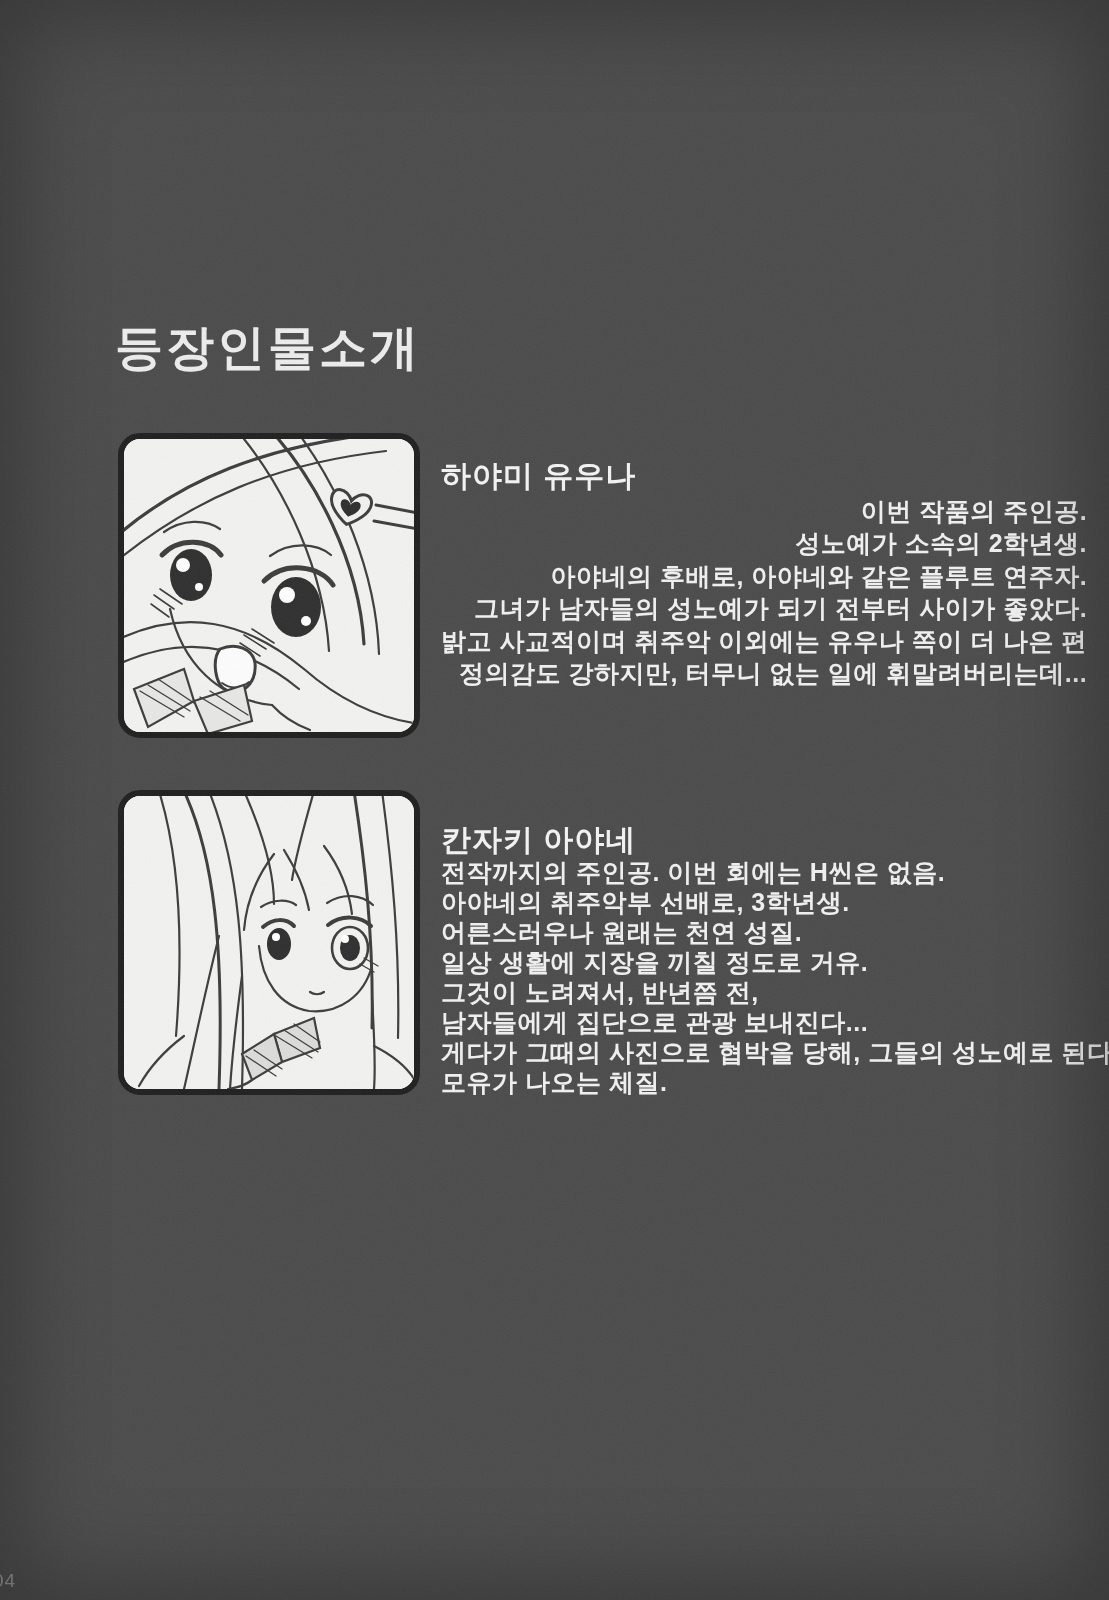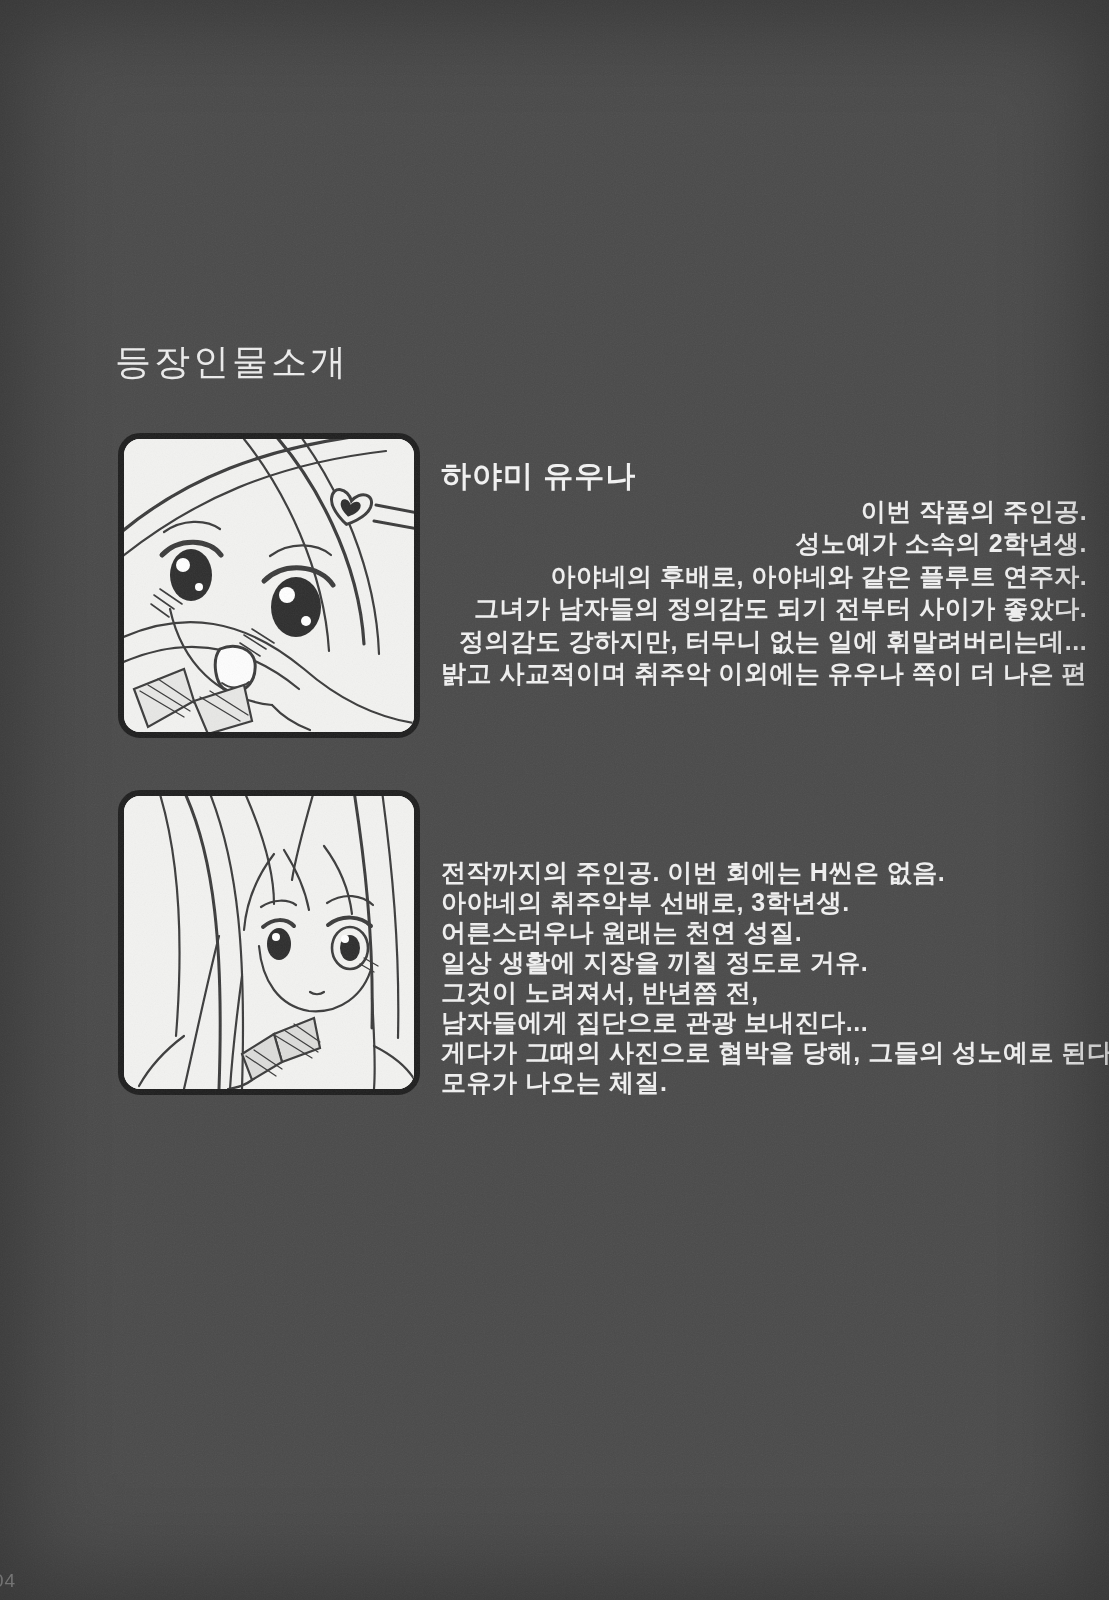--- a/index.html
+++ b/index.html
@@ -22,25 +22,24 @@
   }
   .grain{
     position:absolute;inset:0;
     opacity:.08;
     pointer-events:none;
     z-index:4;
   }
   .page-title{
     position:absolute;
     left:115px;top:316px;
-    font-size:36px;
-    font-weight:400;
+    font-size:48px;
+    font-weight:700;
     letter-spacing:3px;
     color:#ececec;
-    margin-top:22px;
   }
   .portrait-frame{
     position:absolute;
     left:118px;
     width:290px;height:293px;
     background:#f2f2f0;
     border:6px solid #1e1e1e;
     border-radius:22px;
     overflow:hidden;
   }
@@ -154,23 +153,23 @@
         <path d="M148,266 C158,277 170,285 186,291"></path>
       </g>
     </svg>
   </div>
 
   <div class="char-name first">하야미 유우나</div>
   <div class="char-desc first">
       <div>이번 작품의 주인공.</div>
       <div>성노예가 소속의 2학년생.</div>
       <div>아야네의 후배로, 아야네와 같은 플루트 연주자.</div>
-      <div>그녀가 남자들의 정의감도 되기 전부터 사이가 좋았다.</div>
+      <div>그녀가 남자들의 성노예가 되기 전부터 사이가 좋았다.</div>
+      <div>밝고 사교적이며 취주악 이외에는 유우나 쪽이 더 나은 편</div>
       <div>정의감도 강하지만, 터무니 없는 일에 휘말려버리는데...</div>
-      <div>밝고 사교적이며 취주악 이외에는 유우나 쪽이 더 나은 편</div>
     </div>
 
   <div class="portrait-frame second">
     <svg viewBox="0 0 290 293">
       <rect width="290" height="293" fill="#f2f2f0"></rect>
       <g class="sketch-line" stroke-width="2.2">
 
         <path d="M60,-5 C90,60 100,150 95,293" stroke-width="3"></path>
         <path d="M85,-5 C115,70 122,160 118,293"></path>
         <path d="M120,-5 C140,40 150,80 150,108"></path>
@@ -217,20 +216,21 @@
             <path d="M130,254 l28,19"></path>
         </g>
         <path d="M128,284 C120,290 112,292 104,293"></path>
 
         <path d="M250,250 C270,260 284,272 292,286"></path>
         <path d="M60,240 C40,255 25,272 15,290"></path>
       </g>
     </svg>
   </div>
 
+  <div class="char-name second">칸자키 아야네</div>
   <div class="char-desc second">
       <div>전작까지의 주인공. 이번 회에는 H씬은 없음.</div>
       <div>아야네의 취주악부 선배로, 3학년생.</div>
       <div>어른스러우나 원래는 천연 성질.</div>
       <div>일상 생활에 지장을 끼칠 정도로 거유.</div>
       <div>그것이 노려져서, 반년쯤 전,</div>
       <div>남자들에게 집단으로 관광 보내진다...</div>
       <div>게다가 그때의 사진으로 협박을 당해, 그들의 성노예로 된다.</div>
       <div>모유가 나오는 체질.</div>
     </div>

